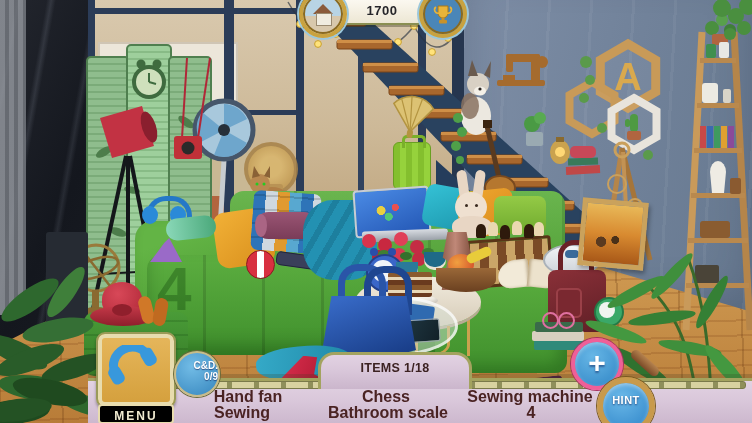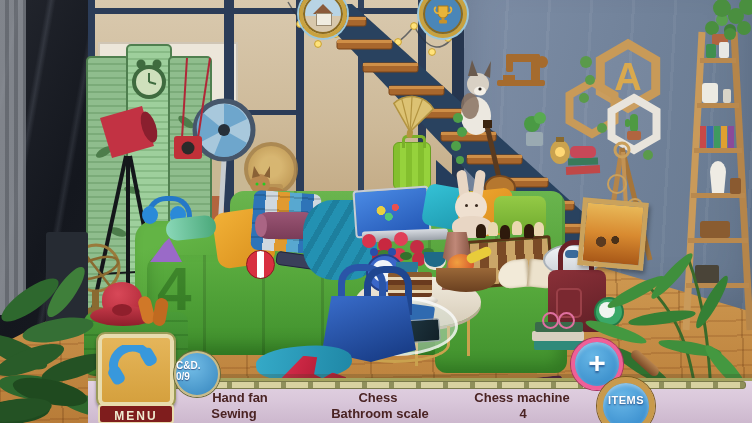--- a/index.html
+++ b/index.html
@@ -1,20 +1,20 @@
 <!DOCTYPE html>
 <html><head>
 <meta charset="utf-8">
 <style>
   html,body{margin:0;padding:0;background:#222;}
   .stage{position:relative;width:752px;height:423px;overflow:hidden;
          font-family:"Liberation Sans","DejaVu Sans",sans-serif;background:#6e8098;}
   .abs{position:absolute;}
   .medal{border-radius:50%;border:4px solid #c9a23f;box-shadow:0 0 0 2px #9cc8dc, inset 0 0 0 2px #8a6a20;overflow:hidden;}
-  .lbl{color:#4a2323;font-weight:bold;font-size:13px;white-space:nowrap;transform:translate(-50%,-50%);}
+  .lbl{color:#4a2323;font-weight:bold;font-size:16px;white-space:nowrap;transform:translate(-50%,-50%);margin-left:8px;}
   .panelbg{background:linear-gradient(180deg,#e2d2e2 0%,#d9c7da 45%,#cbb6cc 100%);}
 </style>
 </head>
 <body>
 
 <div class="stage">
 
   <div class="abs" style="left:0;top:0;width:92px;height:423px;
     background:linear-gradient(115deg,#23262e 0%,#14171e 55%,#1a1d24 100%);"></div>
   <div class="abs" style="left:0;top:0;width:92px;height:360px;
@@ -503,82 +503,91 @@
       <ellipse cx="662" cy="318" rx="34" ry="6" fill="#358035" transform="rotate(-8 662 318)"></ellipse>
       <ellipse cx="616" cy="332" rx="32" ry="6" fill="#449840" transform="rotate(18 616 332)"></ellipse>
       <ellipse cx="672" cy="276" rx="30" ry="6" fill="#3f8f3c" transform="rotate(-48 672 276)"></ellipse>
       <ellipse cx="640" cy="366" rx="34" ry="7" fill="#2f722f" transform="rotate(32 640 366)"></ellipse>
       <ellipse cx="690" cy="348" rx="32" ry="6" fill="#3f8f3c" transform="rotate(10 690 348)"></ellipse>
       <ellipse cx="712" cy="302" rx="30" ry="6" fill="#358035" transform="rotate(-60 712 302)"></ellipse>
       <ellipse cx="726" cy="368" rx="30" ry="7" fill="#449840" transform="rotate(48 726 368)"></ellipse>
     </g>
   </svg>
 
+  <div class="abs" style="left:331px;top:0;width:98px;height:23px;
+    background:linear-gradient(180deg,#fbf8f0,#ede7d4);border:2px solid #8a8f52;border-top:none;border-radius:0 0 16px 16px;
+    box-shadow:0 2px 0 rgba(40,40,20,.35);text-align:center;">
+    <span style="font-size:13px;font-weight:bold;color:#26262a;line-height:21px;letter-spacing:.5px;">1700</span>
+  </div>
   <div class="abs medal" style="left:299px;top:-10px;width:40px;height:40px;
     background:linear-gradient(180deg,#b8d4e4 55%,#d8c8ac 55%);">
     <div class="abs" style="left:10px;top:10px;width:20px;height:10px;
       clip-path:polygon(50% 0,100% 100%,0 100%);background:#8a5a3a;"></div>
     <div class="abs" style="left:13px;top:19px;width:14px;height:11px;background:#f0ece0;border:1px solid #9a8a70;"></div>
   </div>
   <div class="abs medal" style="left:419px;top:-10px;width:40px;height:40px;background:#4a86b8;">
     <svg width="24" height="24" viewBox="0 0 24 24" style="position:absolute;left:8px;top:9px;">
       <path d="M7,3 h10 v7 a5,5 0 0 1 -10,0 Z" fill="#e8b43a" stroke="#a87818" stroke-width="1"></path>
       <path d="M5,4 a3.4,3.4 0 0 0 3,6" stroke="#e8b43a" fill="none" stroke-width="1.6"></path>
       <path d="M19,4 a3.4,3.4 0 0 1 -3,6" stroke="#e8b43a" fill="none" stroke-width="1.6"></path>
       <rect x="10.5" y="14" width="3" height="3" fill="#c8922a"></rect>
       <rect x="8" y="17" width="8" height="3.4" rx="1" fill="#c8922a"></rect>
     </svg>
   </div>
 
   <div class="abs panelbg" style="left:88px;top:378px;width:664px;height:45px;
     border-top:3px solid #a3a35f;box-shadow:0 -4px 0 rgba(60,60,30,.22);"></div>
   <div class="abs" style="left:96px;top:381px;width:648px;height:6px;border-radius:3px;
     border:1px solid #7a7a4a;background:repeating-linear-gradient(90deg,#d8d2a0 0 22px,#8f8f5a 22px 27px);"></div>
+  <div class="abs panelbg" style="left:318px;top:352px;width:148px;height:34px;
+    border:3px solid #a3a35f;border-bottom:none;border-radius:16px 16px 0 0;text-align:center;">
+    <span style="font-size:12.5px;font-weight:bold;color:#3c2222;line-height:26px;letter-spacing:.3px;">ITEMS 1/18</span>
+  </div>
   <span class="abs lbl" style="left:240px;top:397px;">Hand fan</span>
   <span class="abs lbl" style="left:378px;top:397px;">Chess</span>
-  <span class="abs lbl" style="left:522px;top:397px;">Chess machine</span>
+  <span class="abs lbl" style="left:522px;top:397px;">Sewing machine</span>
   <span class="abs lbl" style="left:234px;top:413px;">Sewing</span>
   <span class="abs lbl" style="left:380px;top:413px;">Bathroom scale</span>
   <span class="abs lbl" style="left:523px;top:413px;">4</span>
 
   <div class="abs" style="left:96px;top:332px;width:76px;height:72px;border-radius:9px;
     border:2px solid #9a9a58;box-shadow:inset 0 0 0 4px #e8dcae, 0 2px 3px rgba(0,0,0,.35);
     background:linear-gradient(180deg,#e6b75c,#d49f3c);">
     <svg width="52" height="44" viewBox="0 0 52 44" style="position:absolute;left:9px;top:11px;">
       <g transform="rotate(-30 26 22)">
         <path d="M8,18 a18,16 0 0 1 36,0" stroke="#3898dc" stroke-width="9" fill="none"></path>
         <rect x="1" y="12" width="13" height="18" rx="5" fill="#3898dc"></rect>
         <rect x="38" y="12" width="13" height="18" rx="5" fill="#3898dc"></rect>
       </g>
     </svg>
   </div>
   <div class="abs" style="left:98px;top:404px;width:72px;height:16px;border-radius:4px;
-    border:2px solid #e8dcae;background:#7f1d1d;text-align:center;">
+    border:2px solid #e8dcae;background:#000000;text-align:center;">
     <span style="font-size:12px;font-weight:bold;color:#f0ead0;line-height:15px;letter-spacing:2px;">MENU</span>
   </div>
 
   <div class="abs" style="left:174px;top:351px;width:42px;height:42px;border-radius:50%;
     border:2px solid #c8bc8a;box-shadow:0 0 0 1px #6a6a3a;
-    background:radial-gradient(circle at 38% 32%,#72bce6,#3585bd);text-align:left;color:#fff;font-weight:bold;">
+    background:radial-gradient(circle at 38% 32%,#72bce6,#3585bd);text-align:right;color:#fff;font-weight:bold;">
     <div style="font-size:10px;margin-top:7px;text-shadow:0 1px 1px rgba(0,0,60,.5);">C&amp;D.</div>
     <div style="font-size:10px;text-shadow:0 1px 1px rgba(0,0,60,.5);">0/9</div>
   </div>
 
   <div class="abs" style="left:571px;top:338px;width:44px;height:44px;border-radius:50%;
     border:4px solid #ef5f98;box-shadow:0 0 0 1px #a83060, inset 0 2px 4px rgba(255,255,255,.4);
     background:radial-gradient(circle at 40% 32%,#66b6e6,#2f84c4);text-align:center;">
     <span style="font-size:30px;font-weight:bold;color:#fff;line-height:42px;text-shadow:0 2px 2px rgba(0,0,60,.4);">+</span>
   </div>
 
   <div class="abs" style="left:628px;top:358px;width:34px;height:10px;border-radius:5px;
     transform:rotate(42deg);background:linear-gradient(180deg,#b5824e,#7a4a28);"></div>
   <div class="abs" style="left:597px;top:377px;width:46px;height:46px;border-radius:50%;
     border:6px solid #c89a4c;box-shadow:0 0 0 1px #7a5a20, inset 0 2px 4px rgba(255,255,255,.45);
     background:radial-gradient(circle at 40% 32%,#6ab8e8,#2e84c8);text-align:center;">
-    <span style="font-size:11px;font-weight:bold;color:#fff;line-height:34px;letter-spacing:.5px;text-shadow:0 1px 2px rgba(0,0,60,.6);">ITEMS</span>
+    <span style="font-size:11px;font-weight:bold;color:#fff;line-height:34px;letter-spacing:.5px;text-shadow:0 1px 2px rgba(0,0,60,.6);">HINT</span>
   </div>
 
   <svg class="abs" style="left:0;top:330px;" width="110" height="93" viewBox="0 0 110 93">
     <ellipse cx="30" cy="30" rx="36" ry="11" fill="#295c29" transform="rotate(-20 30 30)"></ellipse>
     <ellipse cx="50" cy="62" rx="38" ry="12" fill="#1f4a1f" transform="rotate(12 50 62)"></ellipse>
     <ellipse cx="18" cy="80" rx="34" ry="11" fill="#245224" transform="rotate(-8 18 80)"></ellipse>
   </svg>
 
 </div>
 

